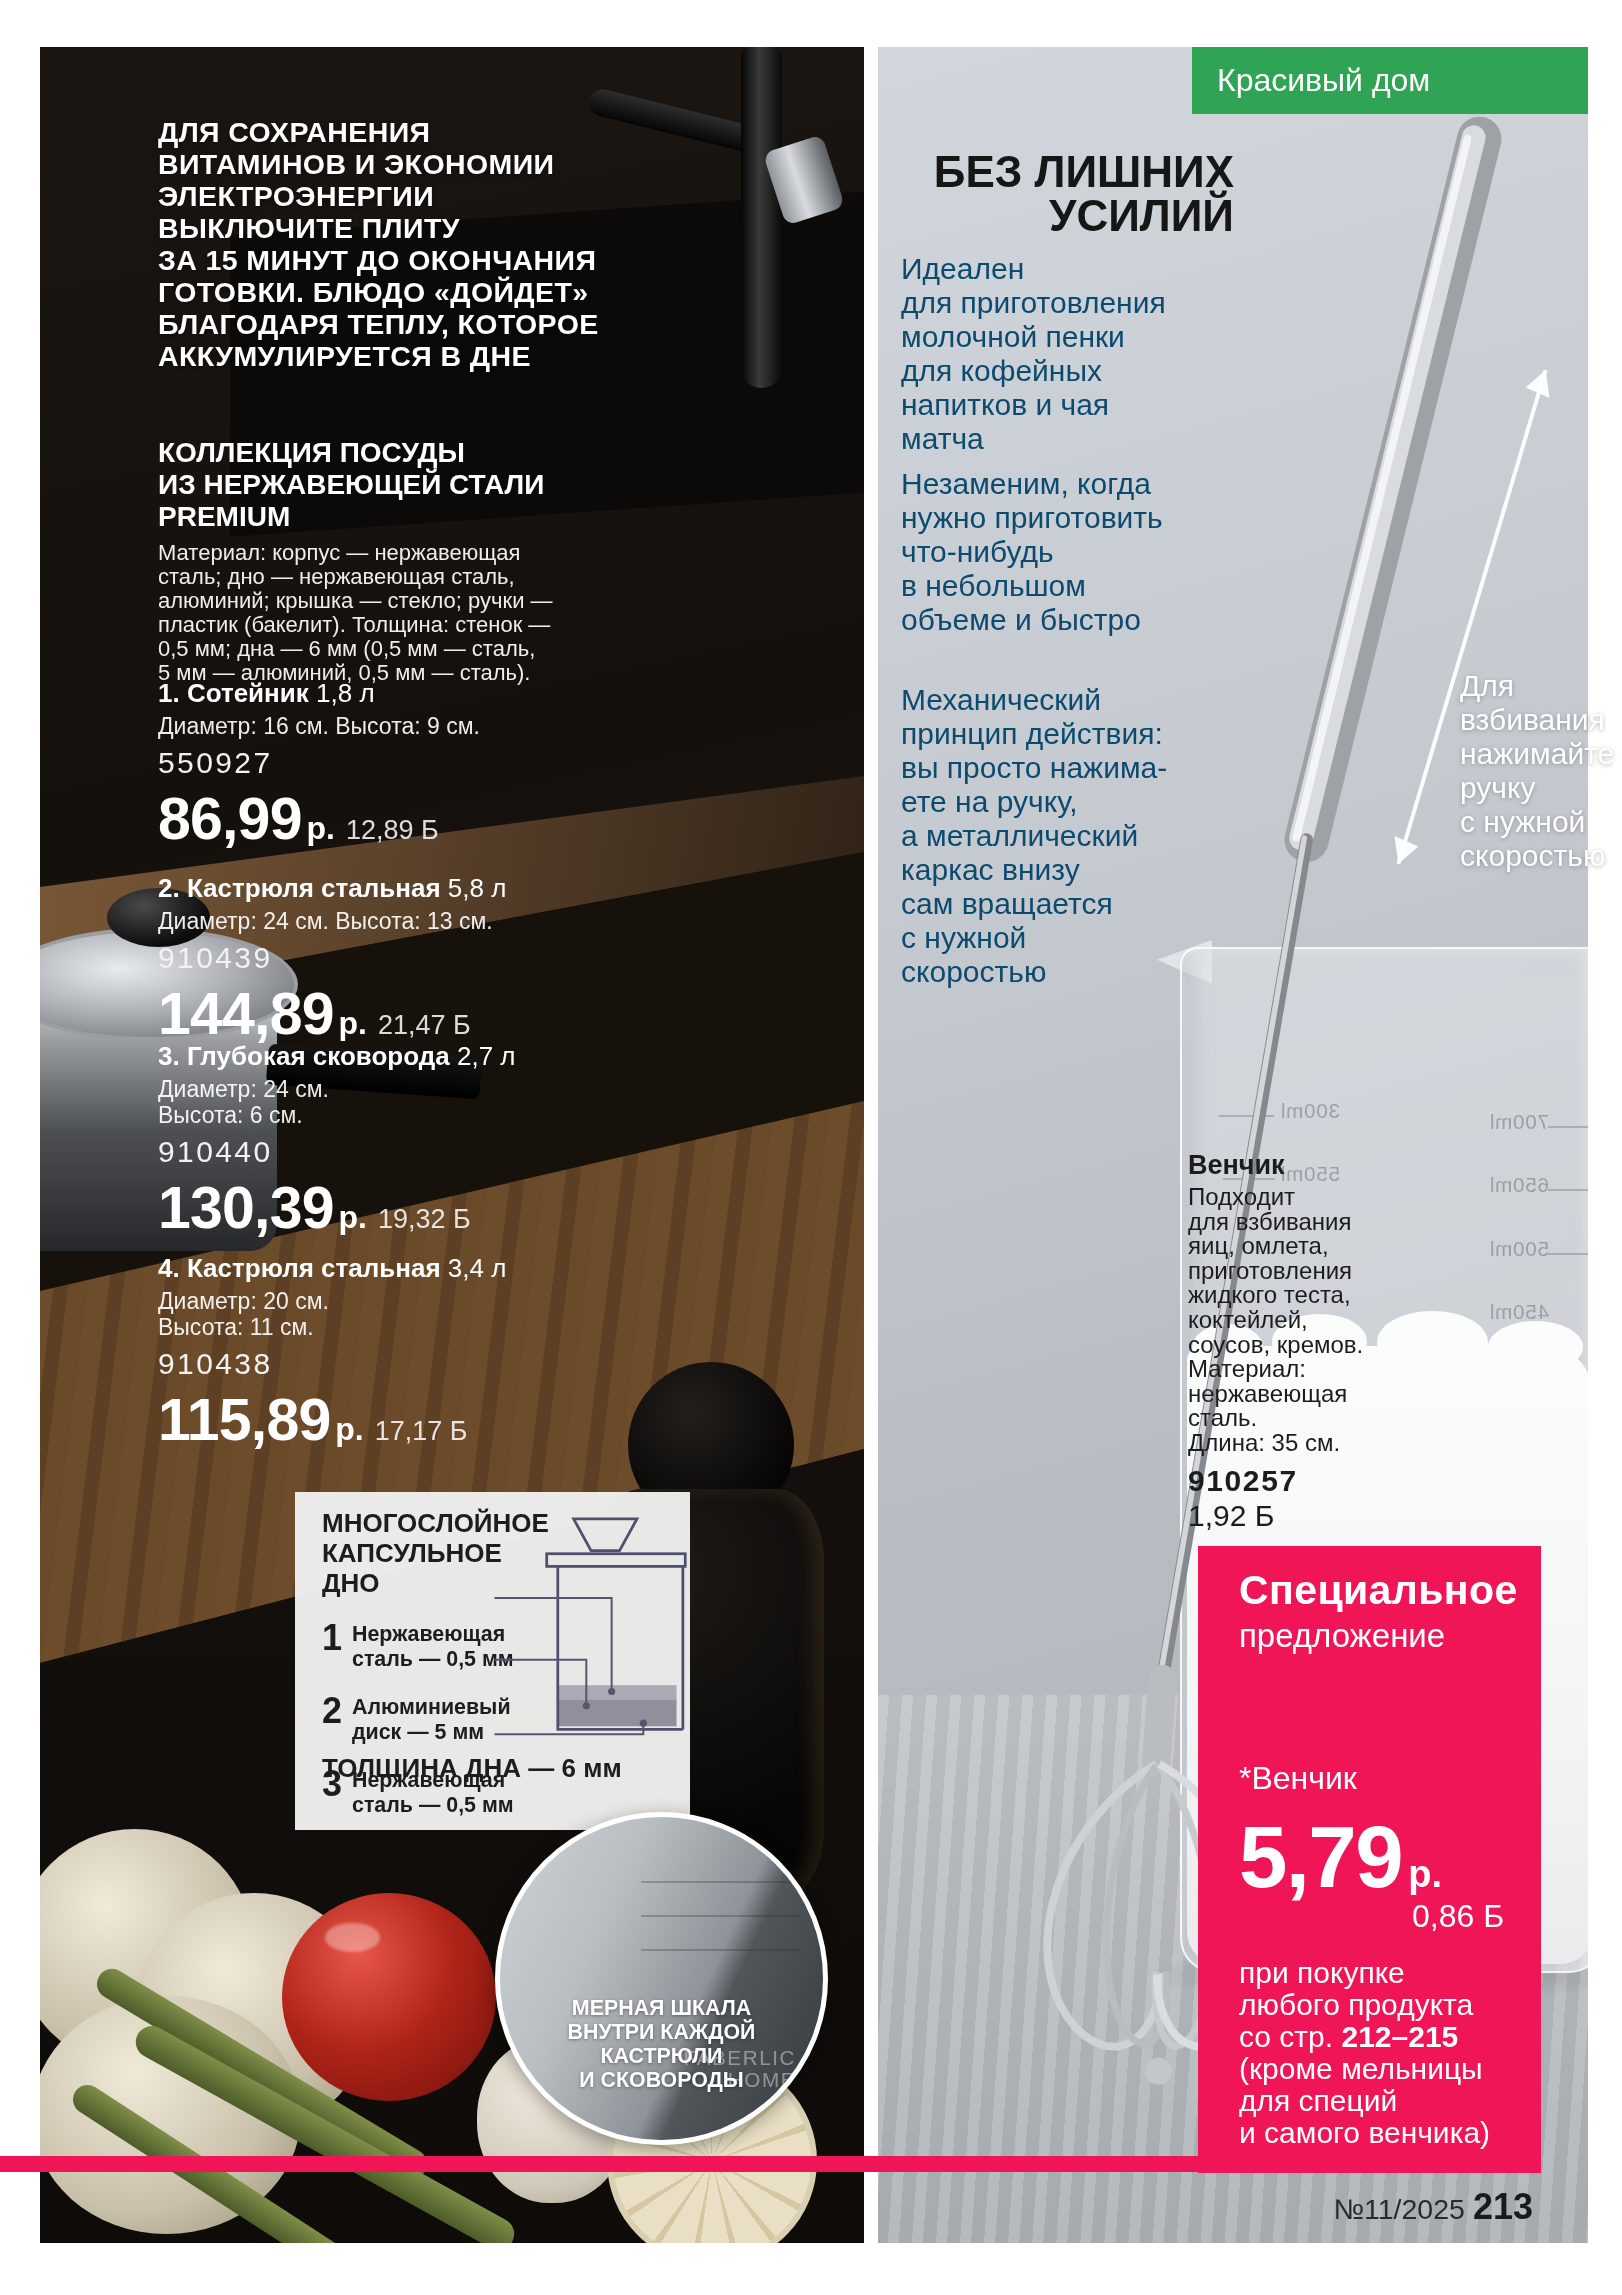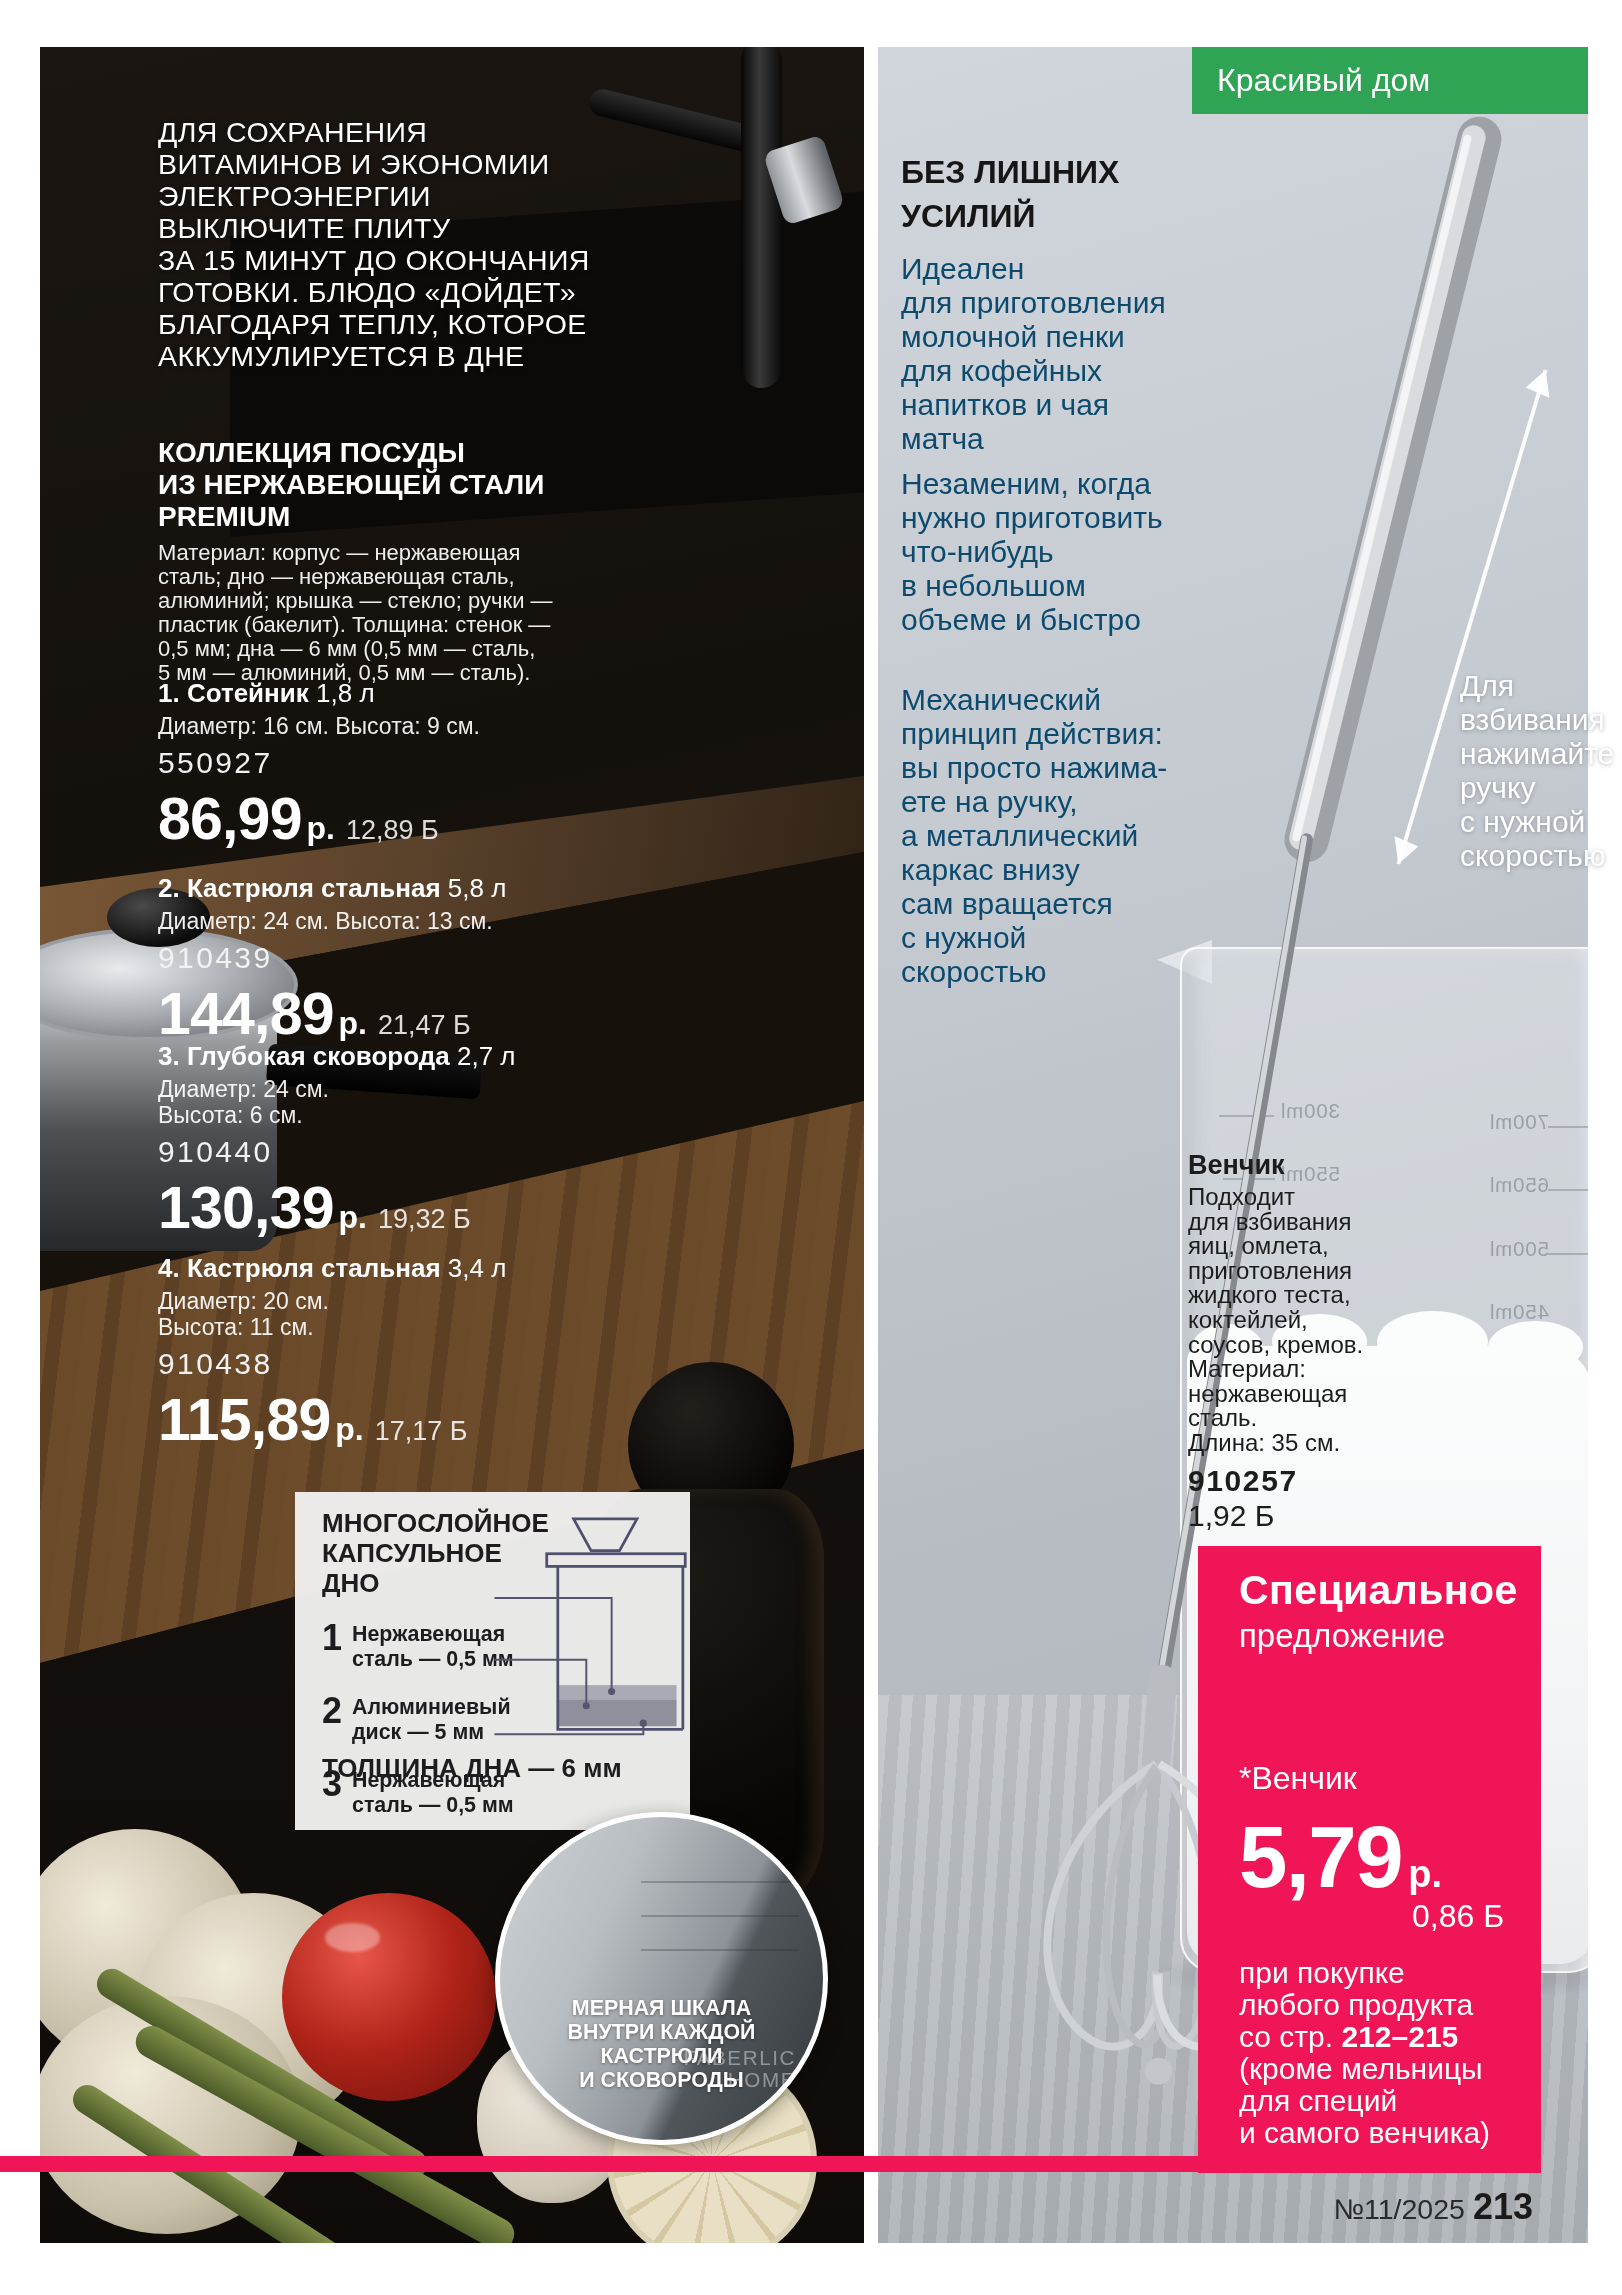--- a/index.html
+++ b/index.html
@@ -69,21 +69,21 @@
     box-shadow:inset -11px 0 20.6px rgba(255,255,255,.55), inset 11px 0 20.6px rgba(160,166,172,.35);}
   .cup-spout{left:279px;top:893px;width:55px;height:44px;
     clip-path:polygon(0 45%,100% 0,100% 100%);background:rgba(235,238,241,.75);}
   .milk{left:309px;top:1299px;width:406px;height:618px;border-radius:14.3px 48px 32px 32px;
     background:linear-gradient(180deg,#fbfcfc 0%,#f3f4f5 60%,#e9ebec 100%);}
   .milk-b{border-radius:50%;background:#fbfcfc;}
   .cup-mark{color:rgba(110,116,122,.55);font-size:20.6px;transform:scaleX(-1);letter-spacing:0.8px;}
   .cup-tick{height:2.4px;background:rgba(120,126,132,.45);}
 
   
-  .intro{color:#ffffff;font-weight:normal;font-size:28.5px;line-height:32px;letter-spacing:0.4px;
+  .intro{color:#ffffff;font-weight:bold;font-size:28.5px;line-height:32px;letter-spacing:0.4px;
     text-shadow:0 0.8px 4.8px rgba(0,0,0,.45);}
   .coll-title{color:#ffffff;font-weight:bold;font-size:28px;line-height:32px;}
   .coll-desc{color:rgba(255,255,255,.93);font-size:22px;line-height:24px;margin-top:8px;}
   .product{width:523px;color:#fff;}
   .p-name{font-size:26px;font-weight:bold;}
   .p-name .vol{font-weight:normal;}
   .p-details{font-size:23px;line-height:26px;color:rgba(255,255,255,.92);margin-top:4px;}
   .p-code{font-size:30px;letter-spacing:2.4px;margin-top:7.1px;color:#f2f2f2;}
   .p-price{margin-top:4.8px;}
   .p-price .num{font-size:59px;font-weight:bold;letter-spacing:-0.8px;}
@@ -104,21 +104,21 @@
     overflow:hidden;box-shadow:0 4.8px 19px rgba(0,0,0,.35);}
   .inset-ticks{position:absolute;right:24px;top:32px;width:158px;height:119px;opacity:.5;
     background:repeating-linear-gradient(180deg,rgba(255,255,255,.0) 0 32px,rgba(40,42,45,.55) 32px 34px);}
   .inset-text{position:absolute;left:0;top:179px;width:100%;text-align:center;color:#ffffff;
     font-weight:bold;font-size:21.4px;line-height:24px;text-shadow:0 0.8px 3.2px rgba(0,0,0,.4);}
   .inset-wm{position:absolute;right:27px;top:230px;text-align:right;color:rgba(240,240,240,.45);
     font-size:20.6px;line-height:22px;letter-spacing:1.6px;}
 
   .badge{left:1192px;top:47px;width:396px;height:67px;background:#2fa455;color:#ffffff;
     font-size:32px;line-height:67px;padding-left:25px;box-sizing:border-box;}
-  .heading{color:#161616;font-weight:bold;font-size:32px;line-height:44px;}
+  .heading{color:#161616;font-weight:bold;font-size:44px;line-height:44px;text-align:right;}
   .para{color:#0c4a6e;font-size:30px;line-height:34px;}
   .annotation{color:#ffffff;font-size:30px;line-height:34px;text-shadow:0 0.8px 4px rgba(60,65,70,.4);}
 
   .whisk-block{left:1188px;top:1150px;width:333px;color:#1c1c1c;}
   .wb-name{font-size:27px;font-weight:bold;}
   .wb-desc{font-size:24px;line-height:24.6px;margin-top:4px;}
   .wb-code{font-size:30px;font-weight:bold;letter-spacing:1.6px;margin-top:8px;}
   .wb-price{margin-top:1.6px;color:#e9175c;}
   .wb-price .num{font-size:57px;font-weight:bold;letter-spacing:-0.8px;}
   .wb-price .cur{font-size:32px;font-weight:bold;margin-left:3.2px;}

